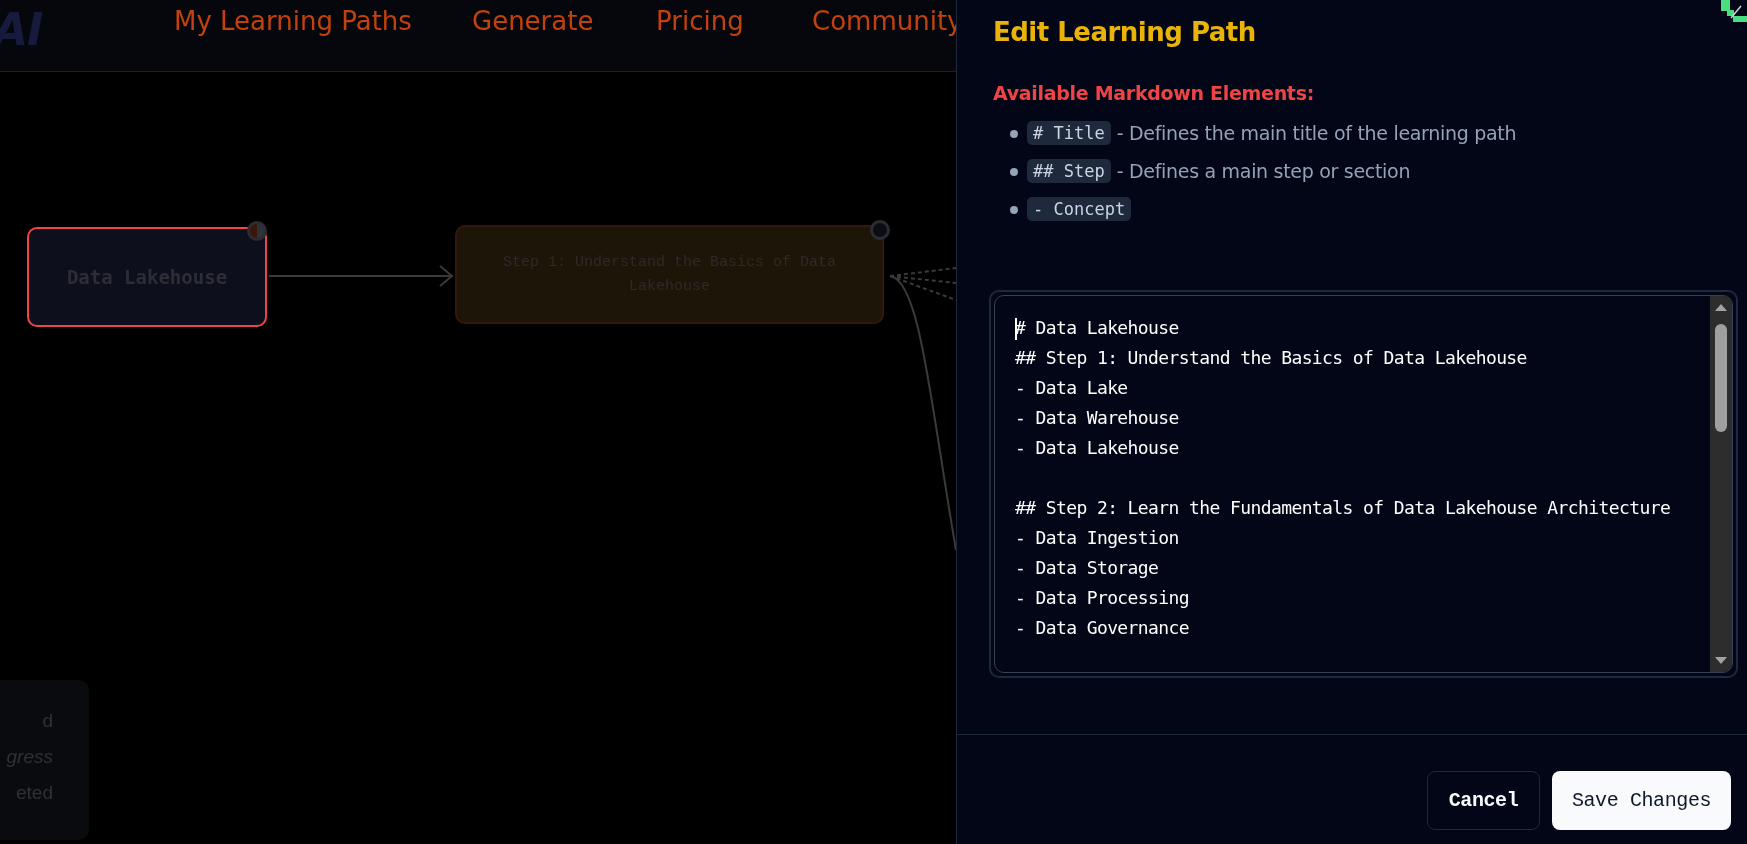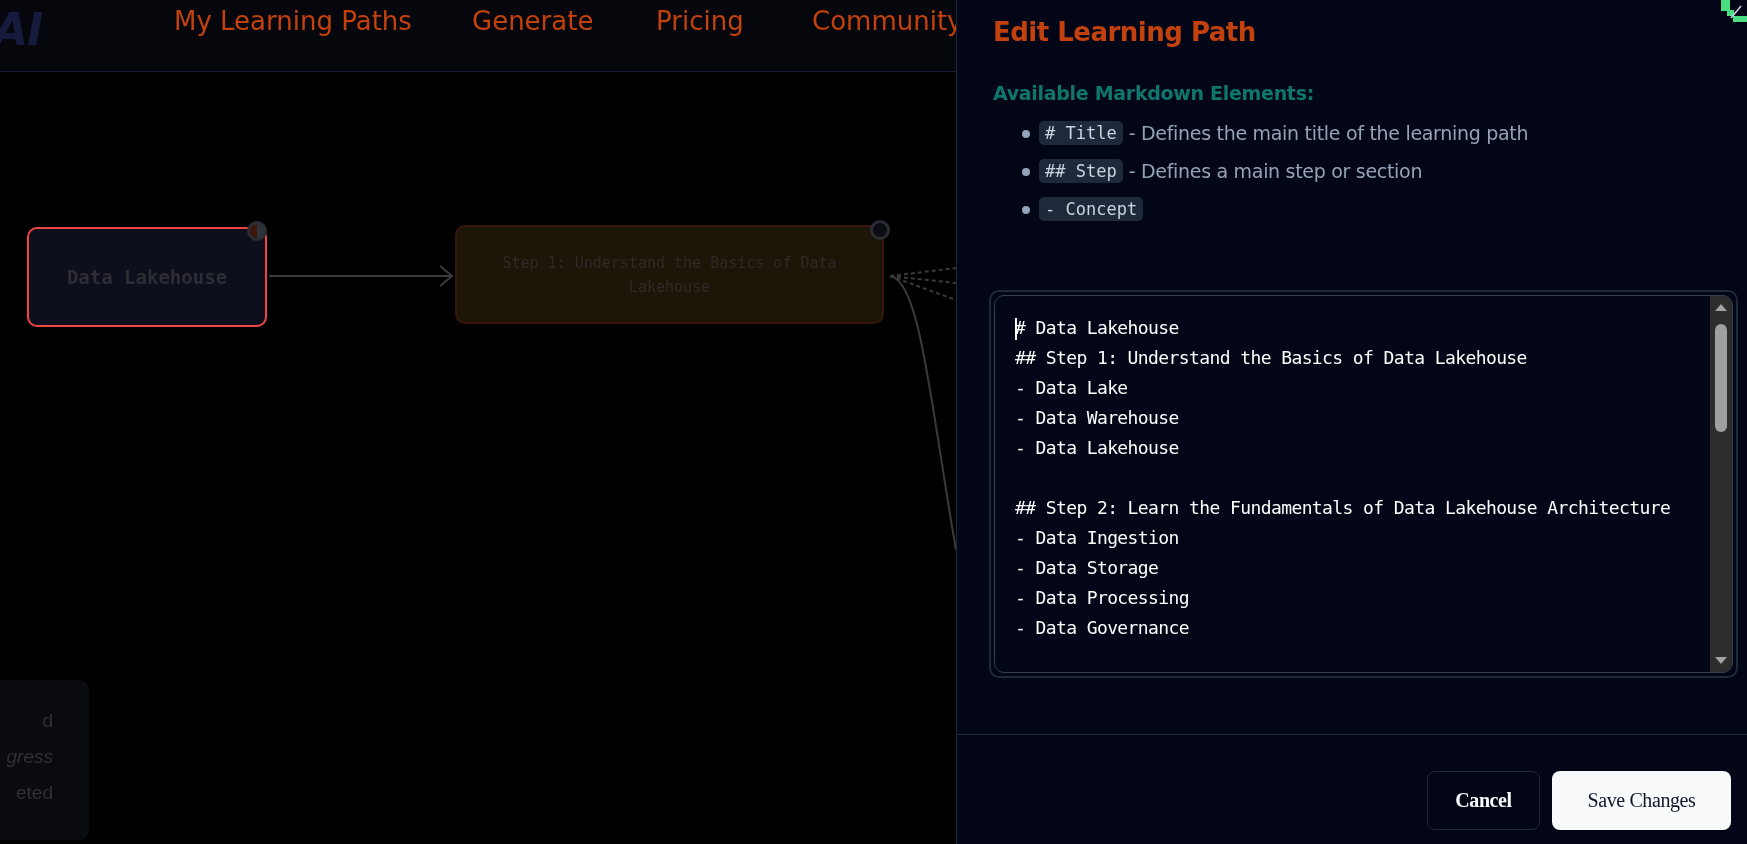--- a/index.html
+++ b/index.html
@@ -27,50 +27,50 @@
     position:absolute; border-radius:10px; display:flex; align-items:center; justify-content:center;
     text-align:center; font-family:"DejaVu Sans Mono", monospace;
   }
   .node-root {
     left:27px; top:227px; width:236px; height:96px;
     background:#0e0f1c; border:2px solid #ef4444; color:#2c2e34; font-weight:bold; font-size:19px;
   }
   .node-step {
     left:455px; top:225px; width:429px; height:99px;
     background:#1d1508; border:2px solid #361709; color:#2d2a28; font-size:15px; line-height:24px;
-    padding:0 30px; box-sizing:border-box;
+    padding:0 30px; box-sizing:border-box;font-family:Liberation Mono, monospace;
   }
   .status-dot {
     position:absolute; width:20px; height:20px; border-radius:50%;
     border:3px solid #2b2d33; box-sizing:border-box; background:#0c0d12;
   }
   .dot-half { left:247px; top:221px; background:linear-gradient(90deg,#3a160b 50%,#2c333a 50%); }
   .dot-empty { left:870px; top:220px; }
   .legend {
     position:absolute; left:-20px; top:680px; width:109px; height:160px;
     background:#0a0b0f; border-radius:10px;
   }
   .legend-item { position:absolute; left:0; font-size:19px; color:#2f3136; white-space:nowrap; }
   svg.edges { position:absolute; left:0; top:0; width:956px; height:844px; }
 
   
   .panel {
     position:absolute; left:956px; top:0; width:791px; height:844px;
     background:#020617; border-left:1px solid #1e293b; box-sizing:border-box;
   }
   .panel-title {
-    position:absolute; left:36px; top:17px; font-size:26px; font-weight:bold; color:#c2410c;
+    position:absolute; left:36px; top:17px; font-size:26px; font-weight:bold; color:#eab308;
     font-family:"DejaVu Sans", sans-serif; letter-spacing:-0.5px;
   }
   .close-corner { position:absolute; right:0; top:0; width:26px; height:22px; }
   .help-heading {
-    position:absolute; left:36px; top:82px; font-size:19px; font-weight:bold; color:#0f766e;
+    position:absolute; left:36px; top:82px; font-size:19px; font-weight:bold; color:#ef4444;
     font-family:"DejaVu Sans", sans-serif; letter-spacing:-0.3px;
   }
-  .help-list { position:absolute; left:52px; top:114px; margin:0; padding:0; list-style:none; }
+  .help-list { position:absolute; left:40px; top:114px; margin:0; padding:0; list-style:none; }
   .help-item {
     position:relative; height:38px; display:flex; align-items:center; padding-left:30px;
     font-size:19px; color:#94a3b8; font-family:"DejaVu Sans", sans-serif; white-space:nowrap;
     letter-spacing:-0.3px;
   }
   .bullet {
     position:absolute; left:13px; top:16px; width:8px; height:8px; border-radius:50%; background:#94a3b8;
   }
   .code-chip {
     font-family:"DejaVu Sans Mono", monospace; font-size:17px; color:#cbd5e1;
@@ -99,21 +99,21 @@
   }
   .scroll-up { top:8px; border-bottom:7px solid #a3a3a3; }
   .scroll-down { bottom:8px; border-top:7px solid #a3a3a3; }
   .scroll-thumb {
     position:absolute; left:5px; top:28px; width:12px; height:108px; border-radius:6px; background:#9f9f9f;
   }
   .footer-divider { position:absolute; left:0; top:734px; width:100%; height:1px; background:#1e293b; }
   .btn {
     position:absolute; top:771px; height:59px; border-radius:8px; box-sizing:border-box;
     font-size:20px; font-weight:bold; display:flex; align-items:center; justify-content:center;
-    font-family:Liberation Serif, serif; letter-spacing:-0.4px; cursor:pointer;
+    font-family:Liberation Mono, monospace; letter-spacing:-0.4px; cursor:pointer;
   }
   .btn-cancel { left:470px; width:113px; background:#020617; border:1px solid #1e293b; color:#f8fafc; }
   .btn-save { left:595px; width:179px; background:#f8fafc; border:none; color:#0f172a; font-weight:normal; }
 </style>
 </head>
 <body>
 
 <div class="app-header">
   <div class="logo">AI</div>
   <div class="nav-item" style="left:174px">My Learning Paths</div>

